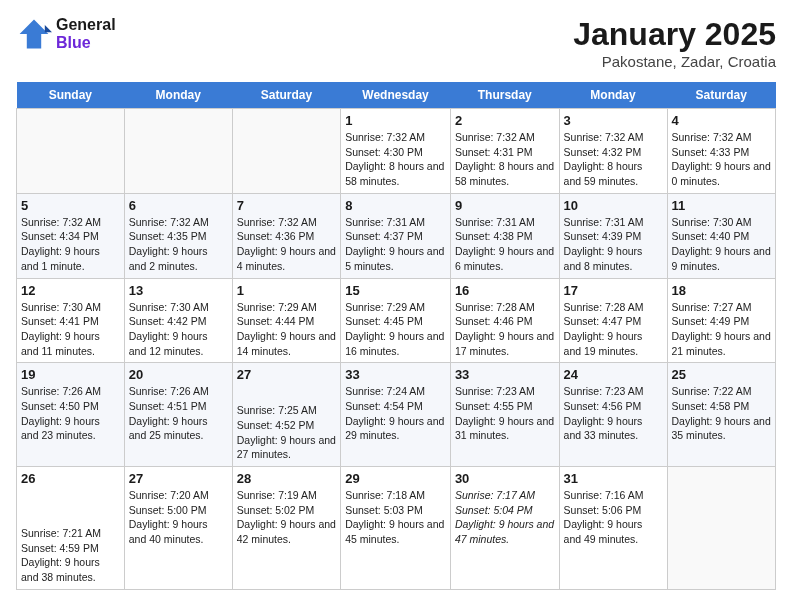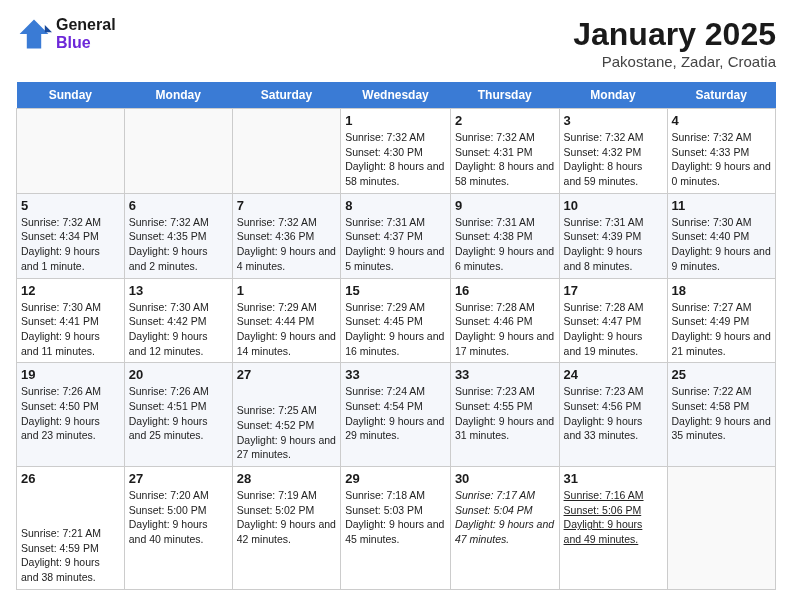--- a/index.html
+++ b/index.html
@@ -291,20 +291,20 @@
 Daylight: 9 hours and 45 minutes.</div>
         </td>
         <td>
           <div class="day-num">30</div>
           <div class="day-info" style="white-space: pre-line; font-style: italic;">Sunrise: 7:17 AM
 Sunset: 5:04 PM
 Daylight: 9 hours and 47 minutes.</div>
         </td>
         <td>
           <div class="day-num">31</div>
-          <div class="day-info" style="white-space: pre-line; text-decoration: underline;">Sunrise: 7:16 AM
+          <div class="day-info" style="white-space: pre-line;">Sunrise: 7:16 AM
 Sunset: 5:06 PM
 Daylight: 9 hours and 49 minutes.</div>
         </td>
         <td class="empty"></td>
       </tr>
     </tbody>
 </table>
 
 </body></html>

